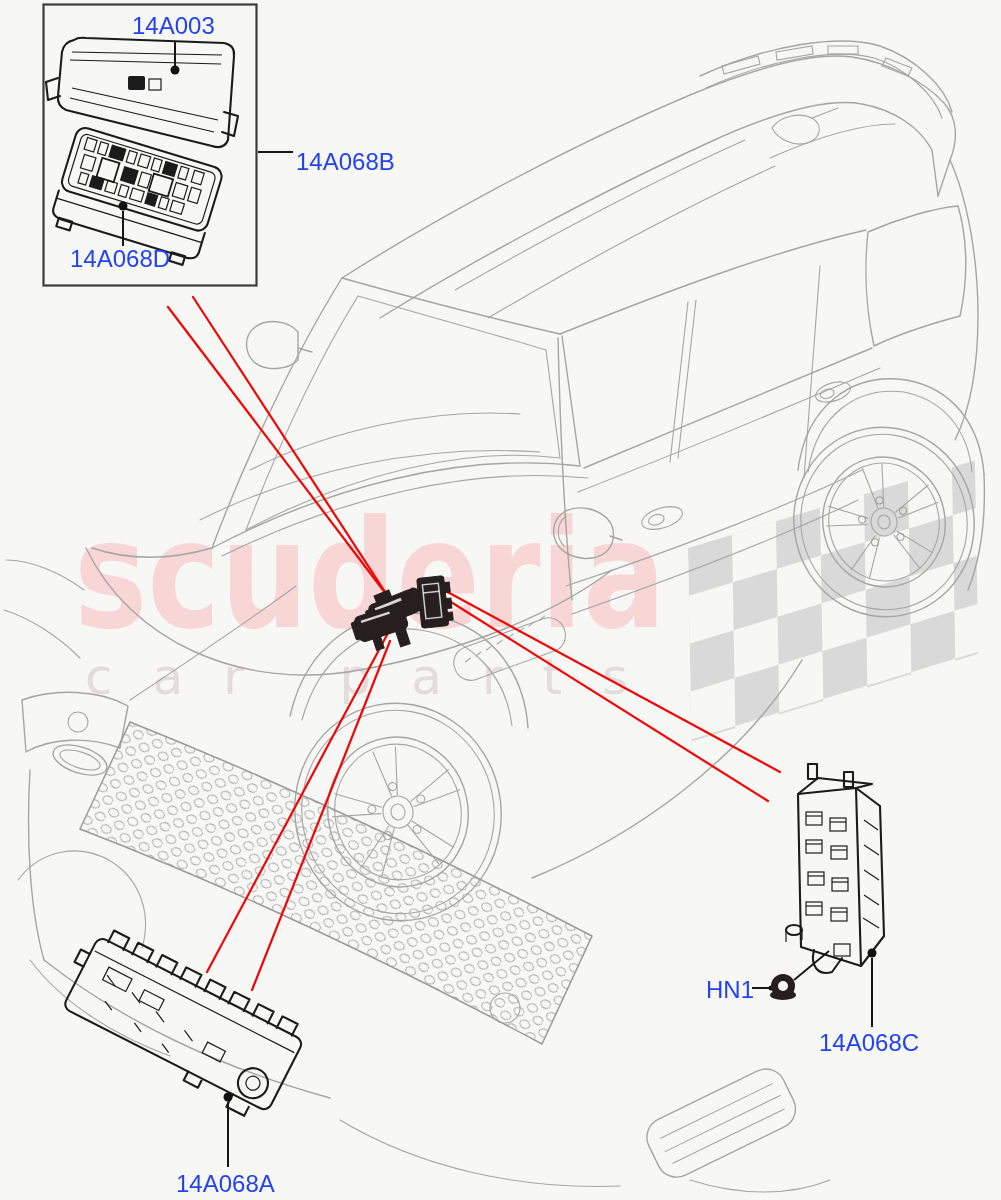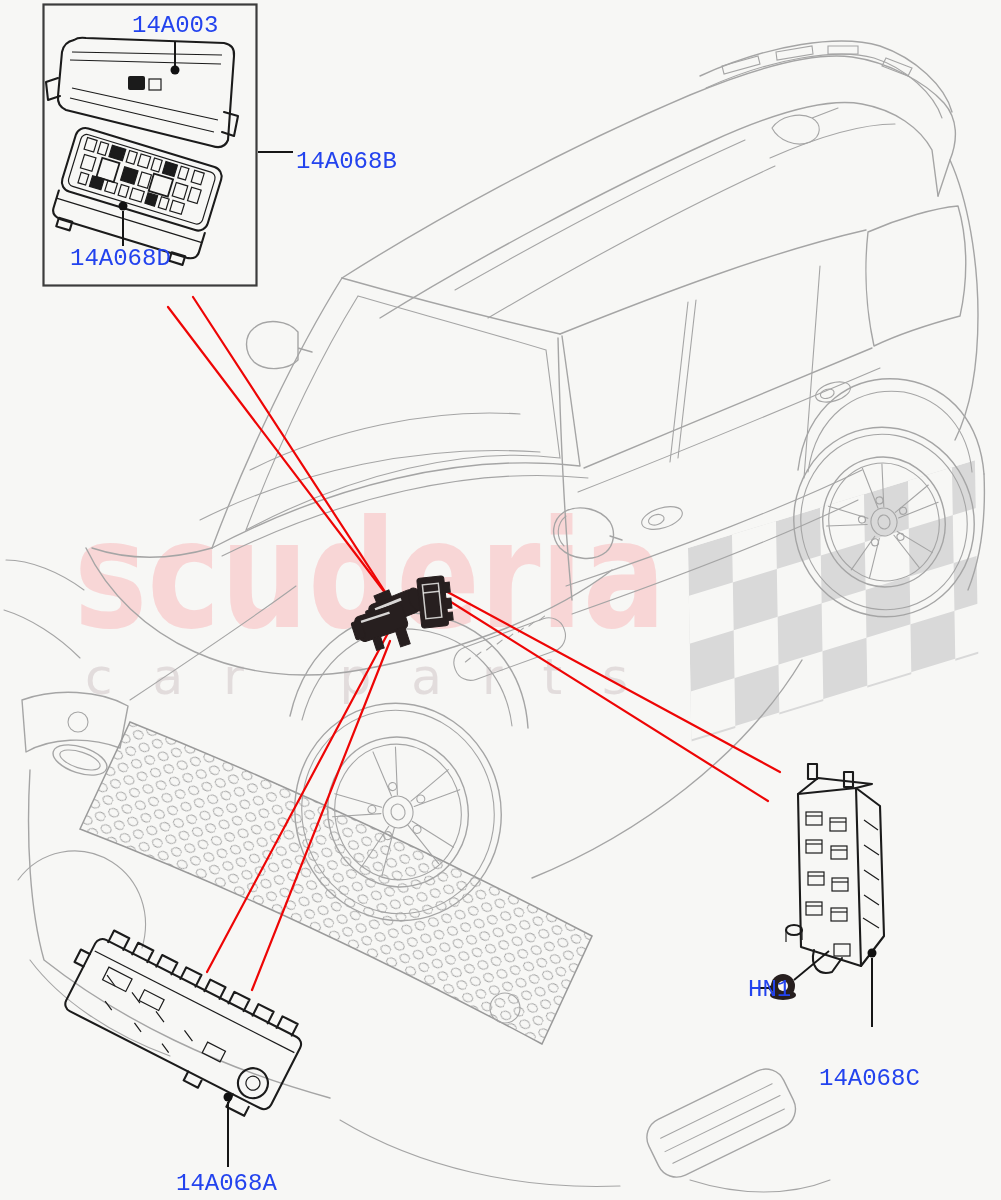--- a/index.html
+++ b/index.html
@@ -15,21 +15,21 @@
   .lnt{stroke:var(--car-line-gray);stroke-width:1.1;fill:none;stroke-linecap:round;}
   .ink{stroke:var(--part-ink);stroke-width:2.1;fill:none;stroke-linecap:round;stroke-linejoin:round;}
   .inkt{stroke:var(--part-ink);stroke-width:1.2;fill:none;}
   .red{stroke:var(--callout-red);stroke-width:2.2;fill:none;stroke-linecap:round;}
   .leader{stroke:#161616;stroke-width:2;fill:none;}
   .dot{fill:#111;}
   .darkfill{fill:#271f1f;stroke:#271f1f;}
   .wm-brand{fill:var(--watermark-pink);font-weight:bold;font-family:"DejaVu Sans",sans-serif;}
   .wm-tag{fill:var(--tagline-gray);font-family:"DejaVu Sans",sans-serif;}
   .part-label{position:absolute;color:var(--label-blue);font-size:24px;line-height:26px;
-              white-space:nowrap;cursor:pointer;font-family:Liberation Mono, monospace;}
+              white-space:nowrap;cursor:pointer;}
 </style>
 </head>
 <body>
 
 <div id="stage">
 <svg id="art" width="1001" height="1200" viewBox="0 0 1001 1200">
   <defs>
     <pattern id="chk" width="92" height="92" patternUnits="userSpaceOnUse">
       <rect x="0" y="0" width="46" height="46" fill="var(--checker-gray)"></rect>
       <rect x="46" y="46" width="46" height="46" fill="var(--checker-gray)"></rect>
@@ -325,15 +325,15 @@
         <path class="leader" d="M 228,1102 L 228,1167"></path>
     <circle class="dot" cx="872" cy="953" r="4.5"></circle>
         <path class="leader" d="M 872,958 L 872,1027"></path>
   </g>
 </svg>
 
 <div class="part-label" style="left:132px;top:13px;">14A003</div>
 <div class="part-label" style="left:296px;top:149px;">14A068B</div>
 <div class="part-label" style="left:70px;top:246px;">14A068D</div>
 <div class="part-label" style="left:176px;top:1171px;">14A068A</div>
-<div class="part-label" style="left:706px;top:977px;margin-left:42px;">HN1</div>
-<div class="part-label" style="left:819px;top:1030px;margin-top:36px;">14A068C</div>
+<div class="part-label" style="left:706px;top:977px;">HN1</div>
+<div class="part-label" style="left:819px;top:1030px;">14A068C</div>
 </div>
 
 </body></html>

